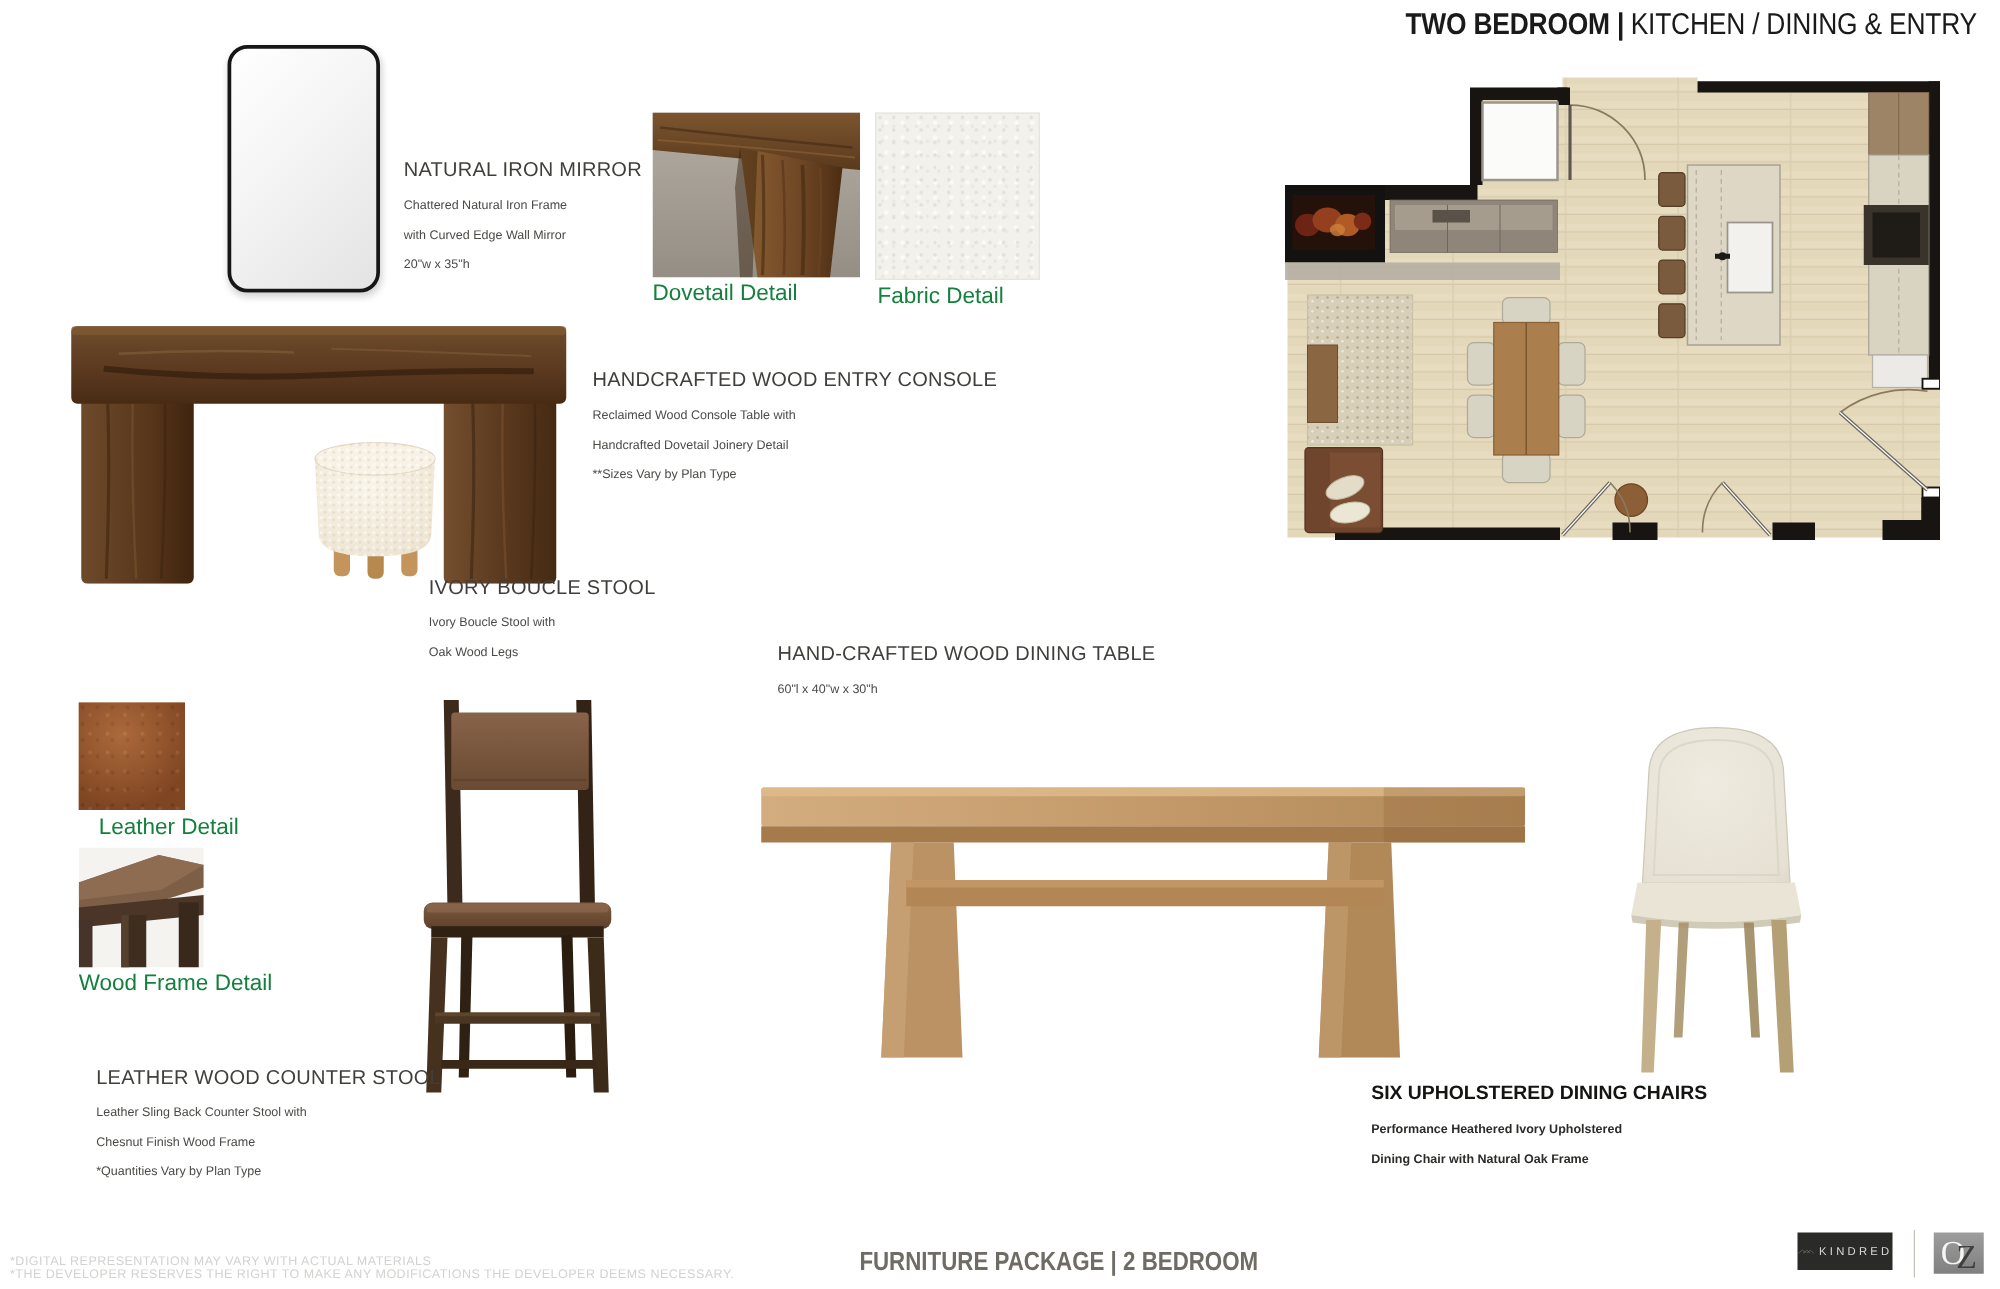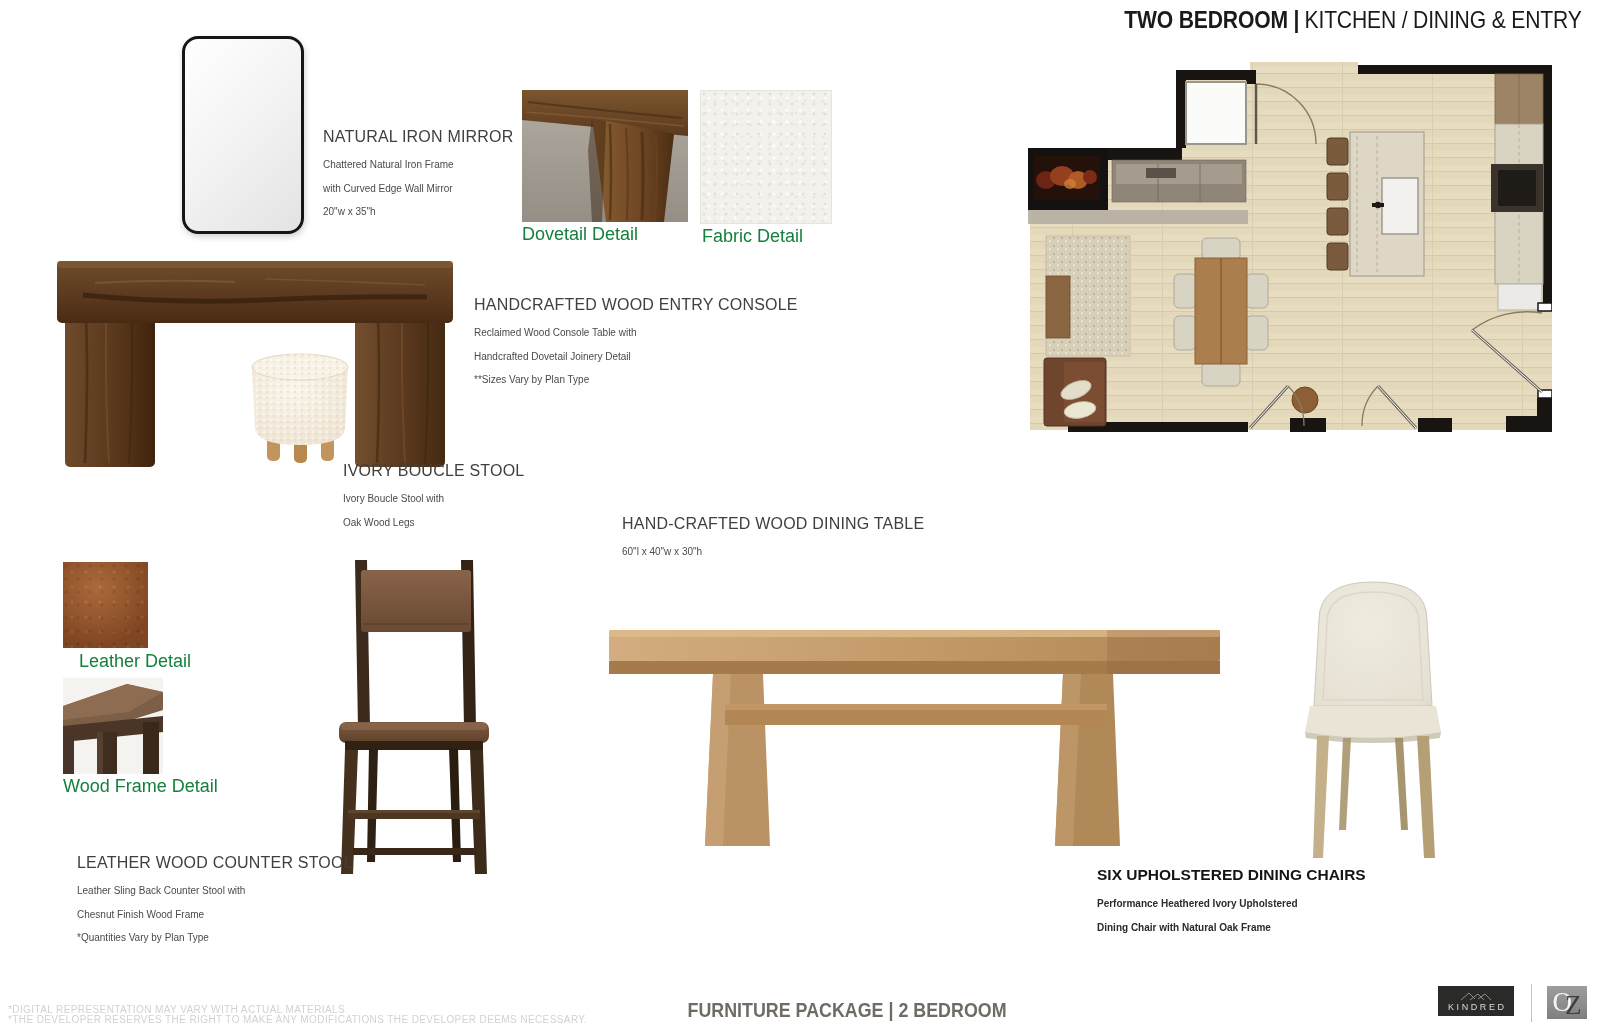--- a/index.html
+++ b/index.html
@@ -24,21 +24,21 @@
   .fabric{width:130px;height:132px;border:1px solid #e6e4dc;background-color:#f2f1ec;
           background-image:radial-gradient(circle at 3px 3px,#e3e1d8 1.1px,transparent 1.8px),
                            radial-gradient(circle at 8px 7px,#fbfaf6 1.4px,transparent 2.1px),
                            radial-gradient(circle at 5px 10px,#e9e7de 1px,transparent 1.7px);
           background-size:11px 10px,13px 12px,9px 12px;}
   .leather{width:85px;height:86px;background-color:#95582e;
            background-image:radial-gradient(circle at 40% 30%,rgba(190,120,70,0.55),rgba(110,55,25,0.55) 75%),
                             radial-gradient(circle at 3px 4px,rgba(55,25,8,0.35) 1px,transparent 2px),
                             radial-gradient(circle at 9px 10px,rgba(255,205,155,0.28) 1px,transparent 2px);
            background-size:100% 100%,12px 13px,14px 15px;}
-  .logo-kindred{width:76px;height:30px;background:#2a2a28;display:flex;flex-direction:column;
+  .logo-kindred{width:76px;height:30px;background:#2a2a28;display:flex;flex-direction:row;
                 align-items:center;justify-content:center;gap:1px;}
   .logo-kindred .k-txt{font-size:9px;letter-spacing:2.6px;color:#dcdad3;margin-left:2.6px;}
   .logo-divider{width:1px;height:38px;background:#c6c2bb;}
   .logo-oz{width:40px;height:33px;background:linear-gradient(180deg,#9d9d9d,#808080);
            display:flex;align-items:center;justify-content:center;font-family:"Liberation Serif","DejaVu Serif",serif;}
   .logo-oz .o{font-size:27px;color:#f5f5f3;line-height:1;}
   .logo-oz .z{font-size:27px;color:#3f3f3d;line-height:1;margin-left:-7px;margin-top:5px;}
 </style>
 </head>
 <body>

